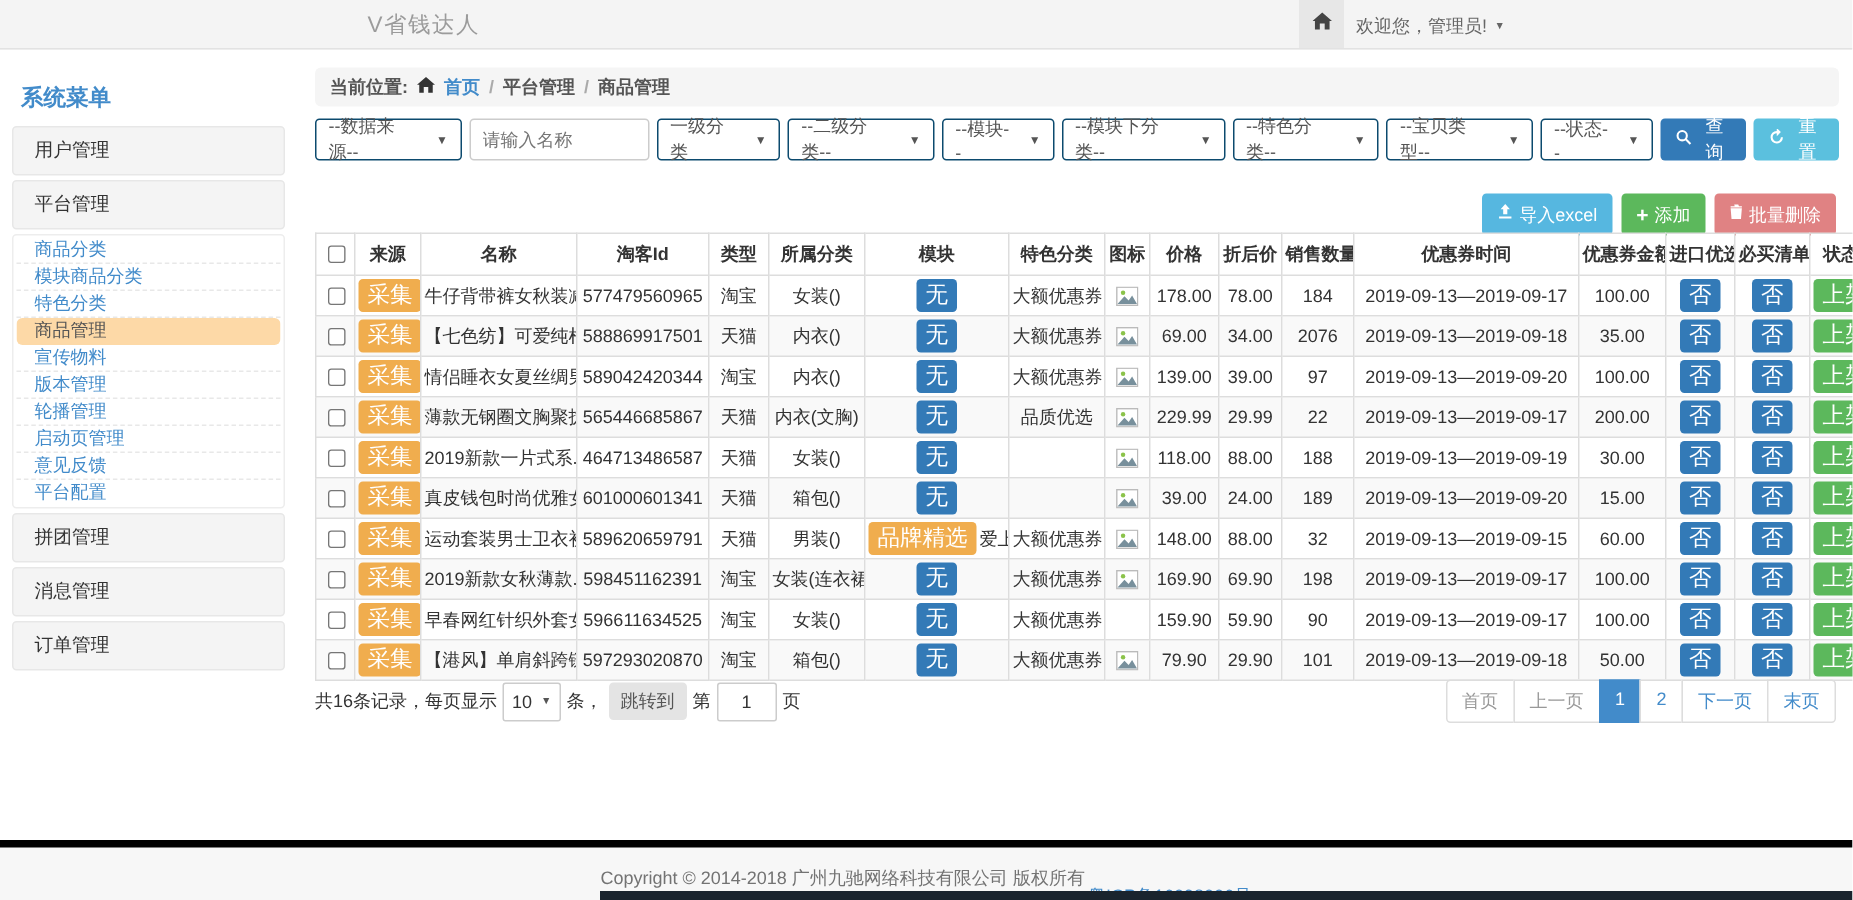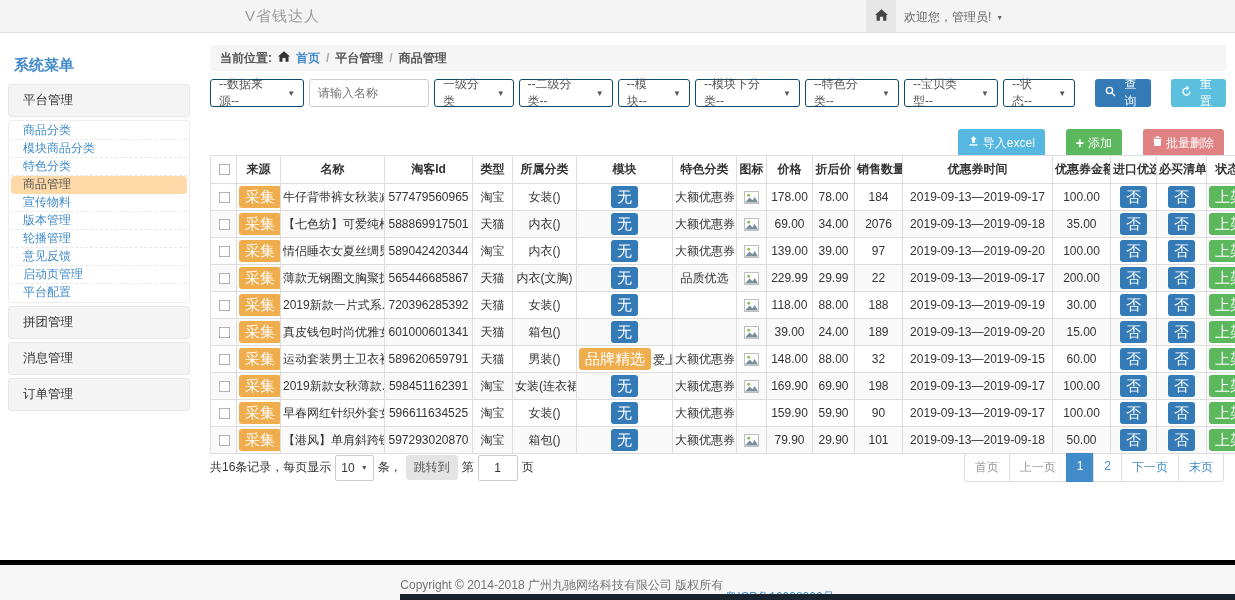--- a/index.html
+++ b/index.html
@@ -24,21 +24,21 @@
   .breadcrumb{position:absolute;top:0;left:0;right:0;height:26px;background:#f5f5f5;border-radius:4px;
               display:flex;align-items:center;gap:6px;padding:0 10px;font-size:12px;color:#555;box-sizing:border-box;font-weight:bold;}
   .breadcrumb .link{color:#428bca;cursor:pointer;}
   .breadcrumb .sep{color:#aaa;}
   .filters{position:absolute;top:34px;left:0;display:flex;gap:5px;align-items:center;}
   .sel{height:28px;border:1px solid #0c4a6e;border-radius:3px;background:#fff;display:flex;align-items:center;
        padding:0 8px;font-size:12px;color:#555;gap:12px;cursor:pointer;box-sizing:border-box;}
   .sel .caret{font-size:8px;color:#555;}
   .txt{height:28px;border:1px solid #ccc;border-radius:3px;padding:0 8px;font-size:12px;width:120px;color:#555;box-sizing:border-box;outline:none;}
   .btn{height:28px;border:none;border-radius:3px;color:#fff;font-size:12px;padding:0 10px;
-       display:inline-flex;align-items:center;gap:4px;cursor:pointer;margin-left:15px;}
+       display:inline-flex;align-items:center;gap:4px;cursor:pointer;}
   .btn-primary{background:#337ab7;}
   .btn-info{background:#5bc0de;}
   .btn-import{background:#56b7e0;}
   .btn-success{background:#5cb85c;}
   .btn-softdanger{background:#e08283;}
   .toolbar{position:absolute;top:84px;right:2px;display:flex;gap:6px;}
   .plus{font-size:14px;font-weight:700;line-height:1;}
   
   .tablewrap{position:absolute;top:110px;left:0;right:0;}
   table{border-collapse:collapse;width:100%;table-layout:fixed;font-size:12px;color:#333;}
@@ -87,31 +87,32 @@
   </span>
   <span class="welcome">
     <span>欢迎您，管理员!</span>
     <span class="caret">▼</span>
   </span>
 </div>
 
 <div id="sidebar">
   <div class="sb-heading">系统菜单</div>
   <div id="sidebar-menu">
+      <div class="sb-group">用户管理</div>
       <div class="sb-group">平台管理</div>
       <div class="sb-subwrap">
         <div class="sb-sub">商品分类</div>
         <div class="sb-sub">模块商品分类</div>
         <div class="sb-sub">特色分类</div>
         <div class="sb-sub active">商品管理</div>
         <div class="sb-sub">宣传物料</div>
         <div class="sb-sub">版本管理</div>
         <div class="sb-sub">轮播管理</div>
+        <div class="sb-sub">启动页管理</div>
         <div class="sb-sub">意见反馈</div>
-        <div class="sb-sub">启动页管理</div>
         <div class="sb-sub">平台配置</div>
       </div>
       <div class="sb-group">拼团管理</div>
       <div class="sb-group">消息管理</div>
       <div class="sb-group">订单管理</div>
     </div>
 </div>
 
 <div id="main">
 
@@ -346,21 +347,21 @@
             <td>2019-09-13—2019-09-17</td>
             <td>200.00</td>
             <td><span class="badge b-blue">否</span></td>
             <td><span class="badge b-blue">否</span></td>
             <td><span class="badge b-green">上架</span></td>
           </tr>
           <tr>
             <td><input type="checkbox" style=""></td>
             <td><span class="badge b-orange">采集</span></td>
             <td>2019新款一片式系...</td>
-            <td>720396285392</td>
+            <td>464713486587</td>
             <td>天猫</td>
             <td>女装()</td>
             <td><span class="badge b-blue">无</span></td>
             <td></td>
             <td><span class="imgph">
                 <svg width="15" height="13" viewBox="0 0 16 14">
                   <rect x="0.5" y="0.5" width="15" height="13" fill="#fff" stroke="#bbb"></rect>
                   <circle cx="5" cy="4.5" r="1.6" fill="#8bc34a"></circle>
                   <path d="M1 12.5 L6 7 L9 10 L11.5 6.5 L15 12.5 Z" fill="#78909c"></path>
                 </svg>

